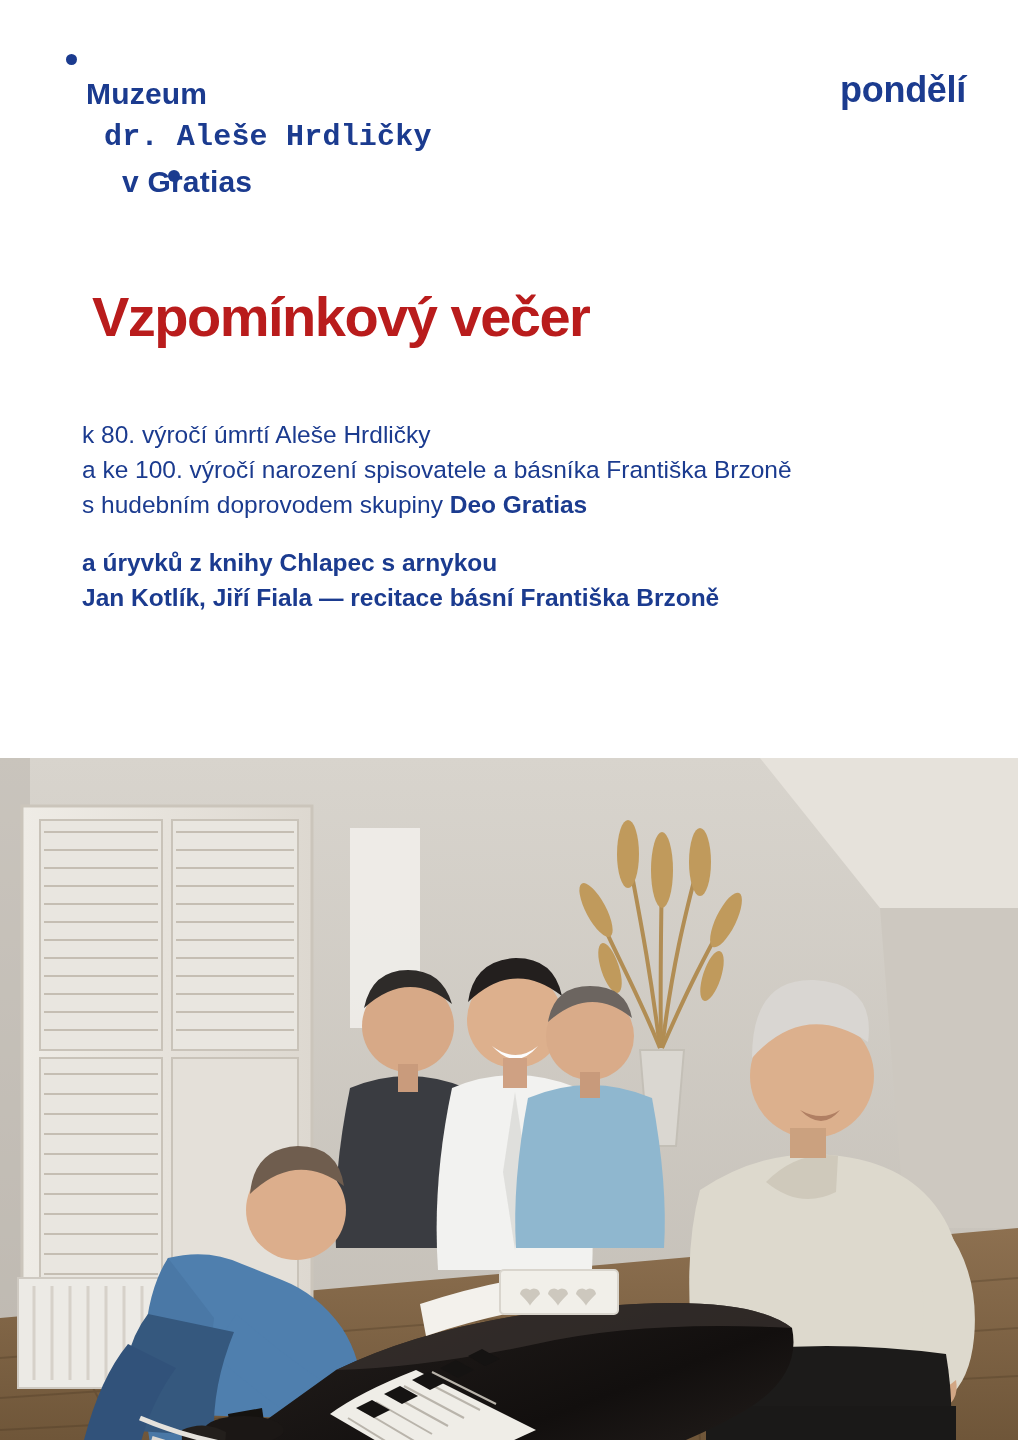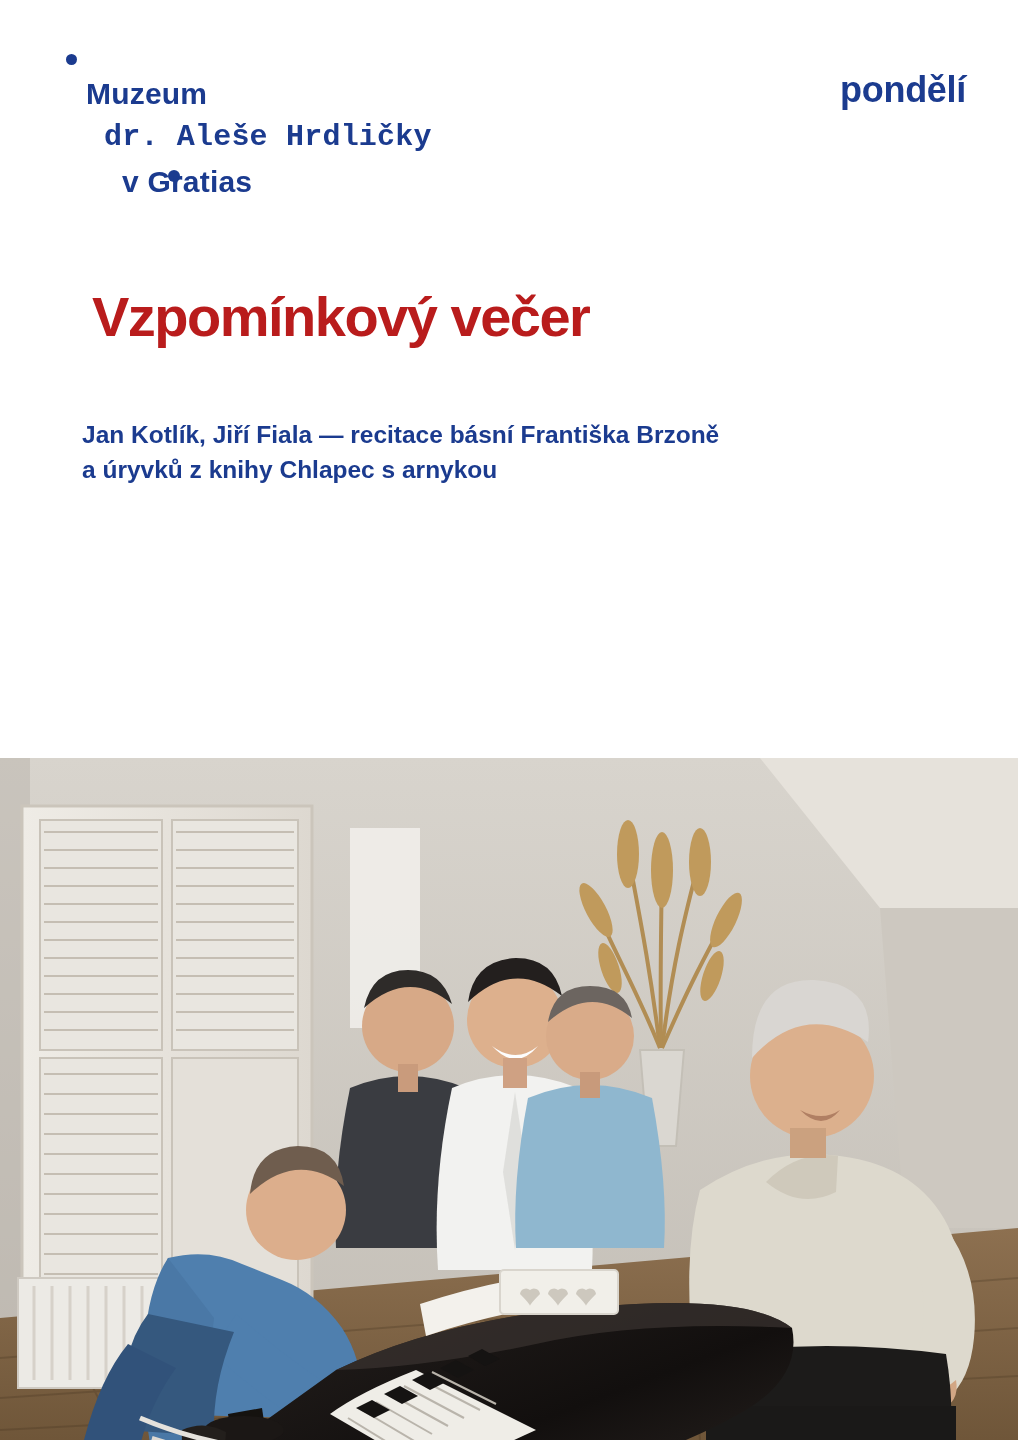--- a/index.html
+++ b/index.html
@@ -129,24 +129,31 @@
   <div class="date-block">
     <div>pondělí</div>
   </div>
 
 </div>
 
 <div class="title">Vzpomínkový večer</div>
 
 <div class="body-text">
 
+  <div class="para regular">
+    <div>k 80. výročí úmrtí Aleše Hrdličky</div>
+    <div>a ke 100. výročí narození spisovatele a básníka Františka Brzoně</div>
+    <div>
+      <span>s hudebním doprovodem skupiny </span><span class="inline-bold">Deo Gratias</span>
+    </div>
+  </div>
 
   <div class="para bold">
+    <div>a úryvků z knihy Chlapec s arnykou</div>
     <div>Jan Kotlík, Jiří Fiala — recitace básní Františka Brzoně</div>
-    <div>a úryvků z knihy Chlapec s arnykou</div>
   </div>
 
 
 </div>
 
 <div class="photo">
   <svg width="1018" height="682" viewBox="0 0 1018 682" xmlns="http://www.w3.org/2000/svg" role="img" aria-label="photo">
     <defs>
       <linearGradient id="wallGrad" x1="0" y1="0" x2="0" y2="1">
         <stop offset="0%" stop-color="#d8d4cd"></stop>

